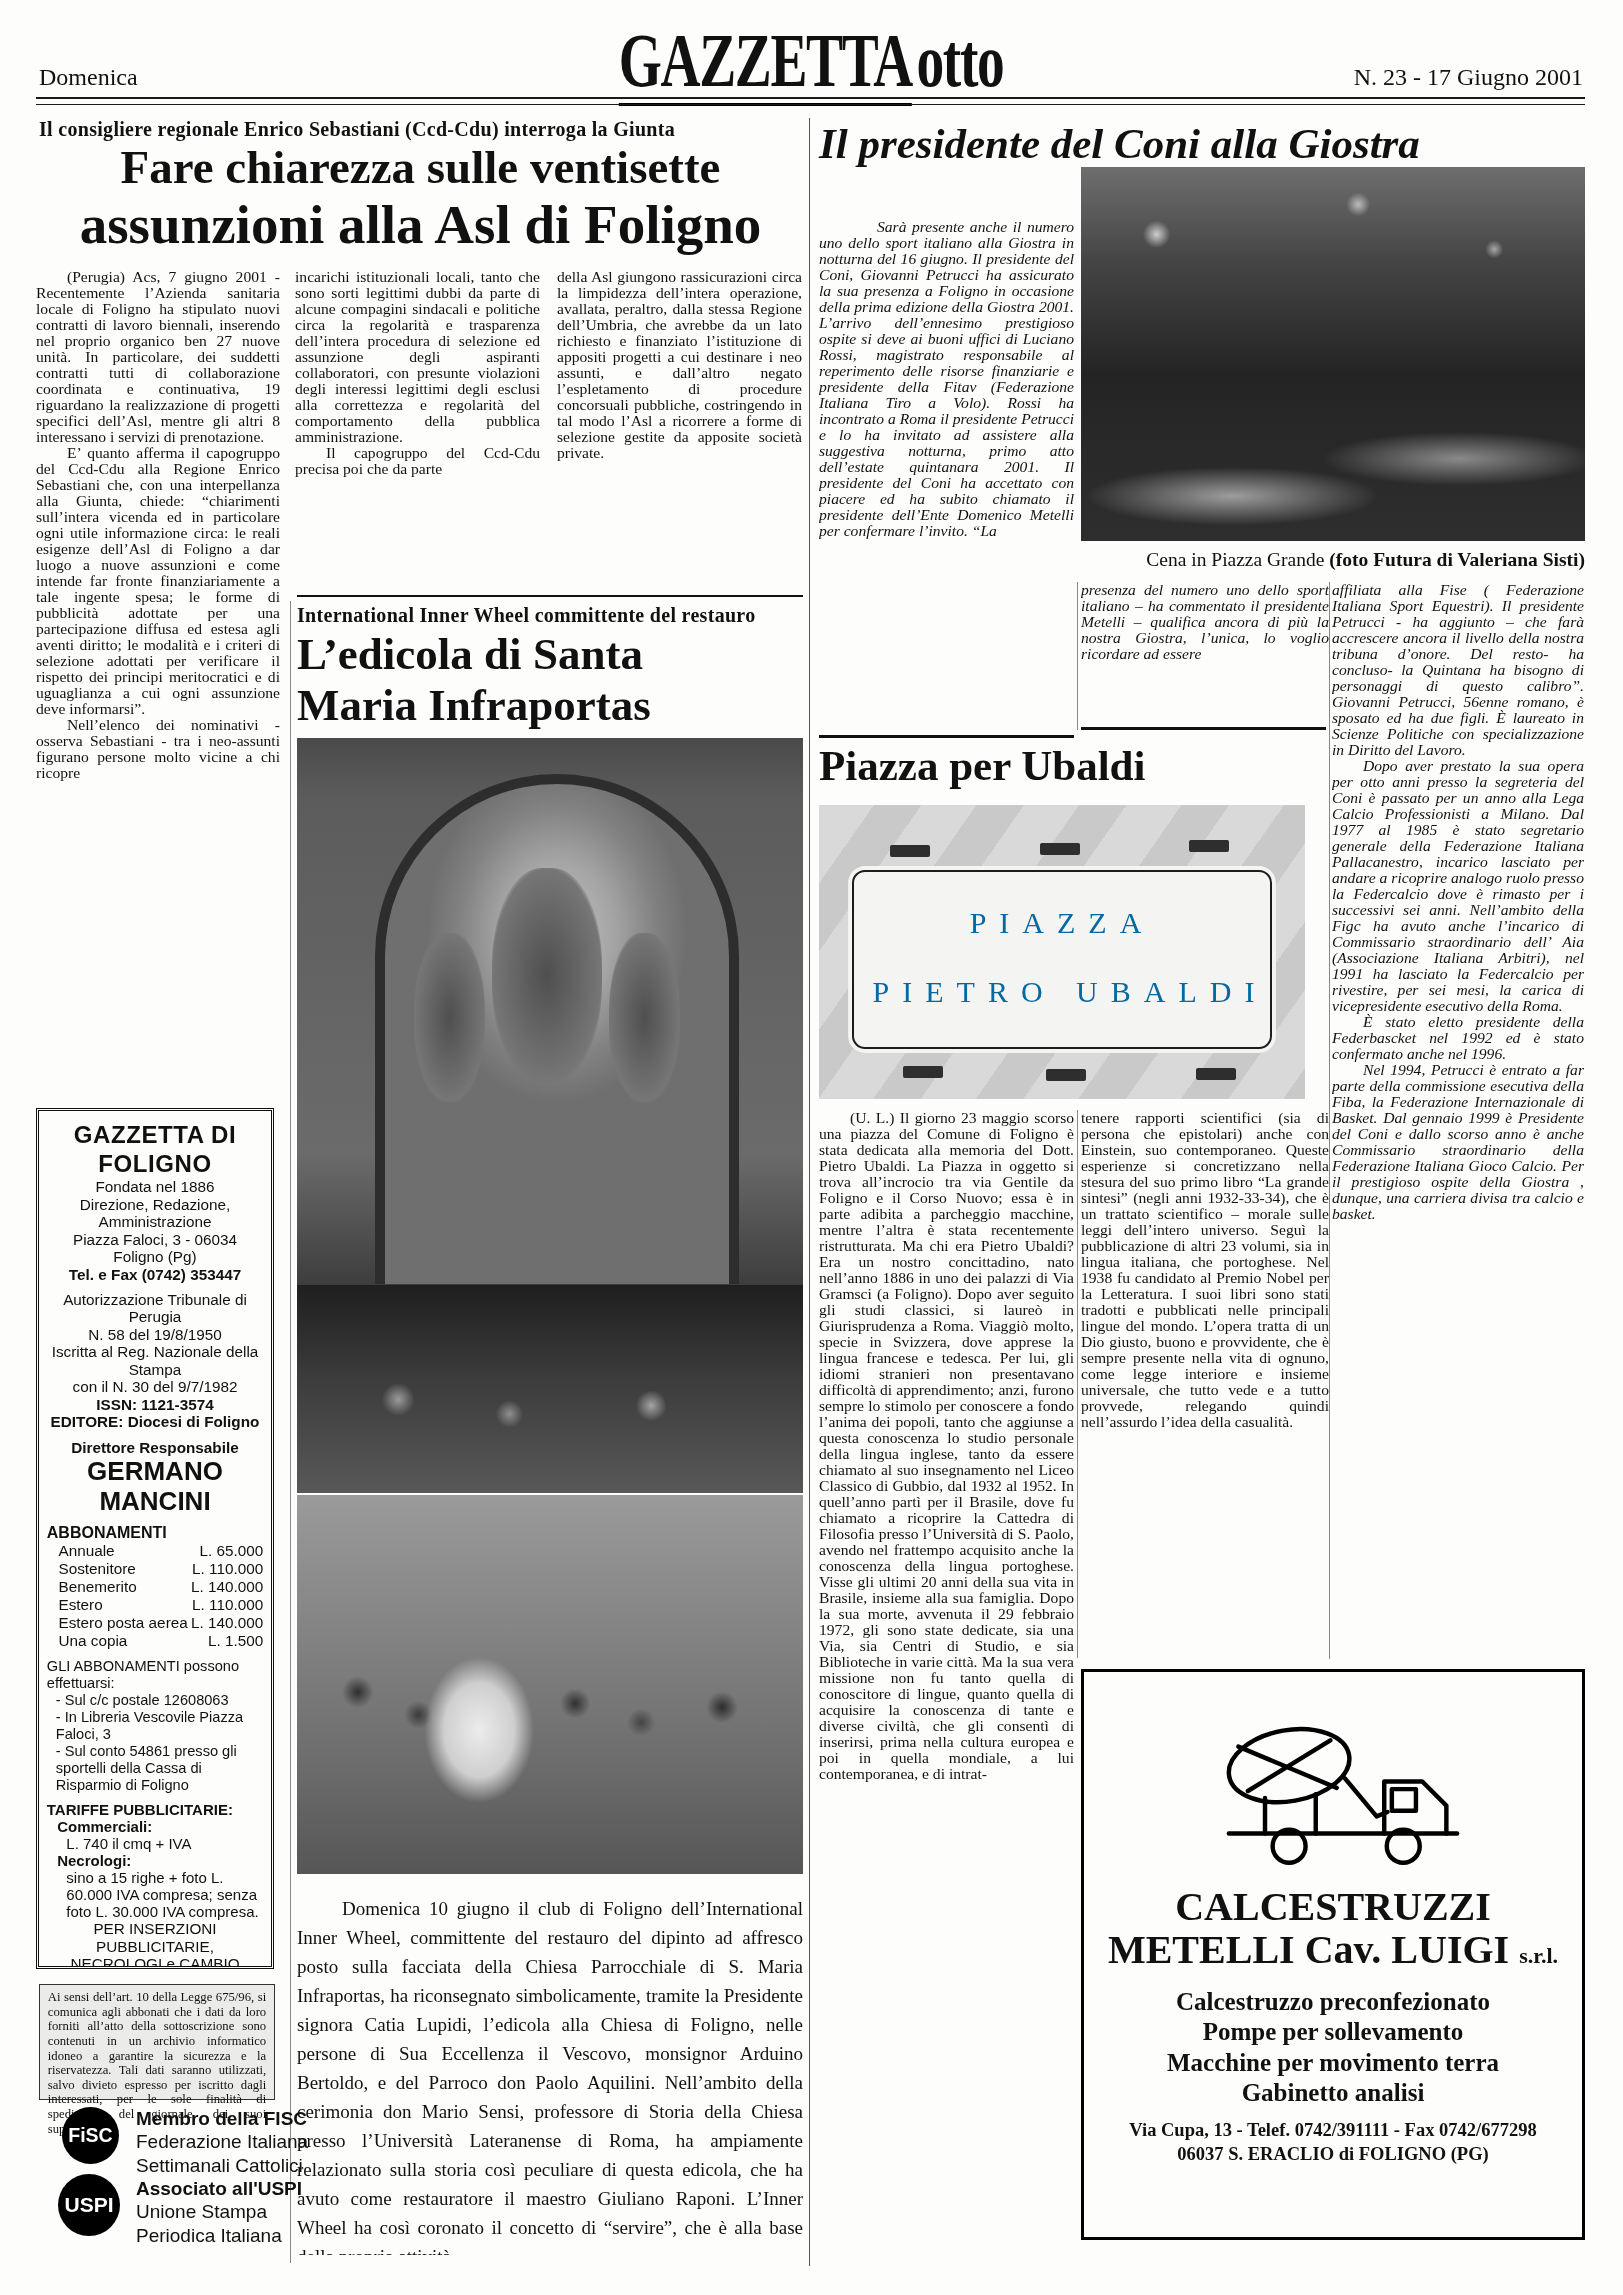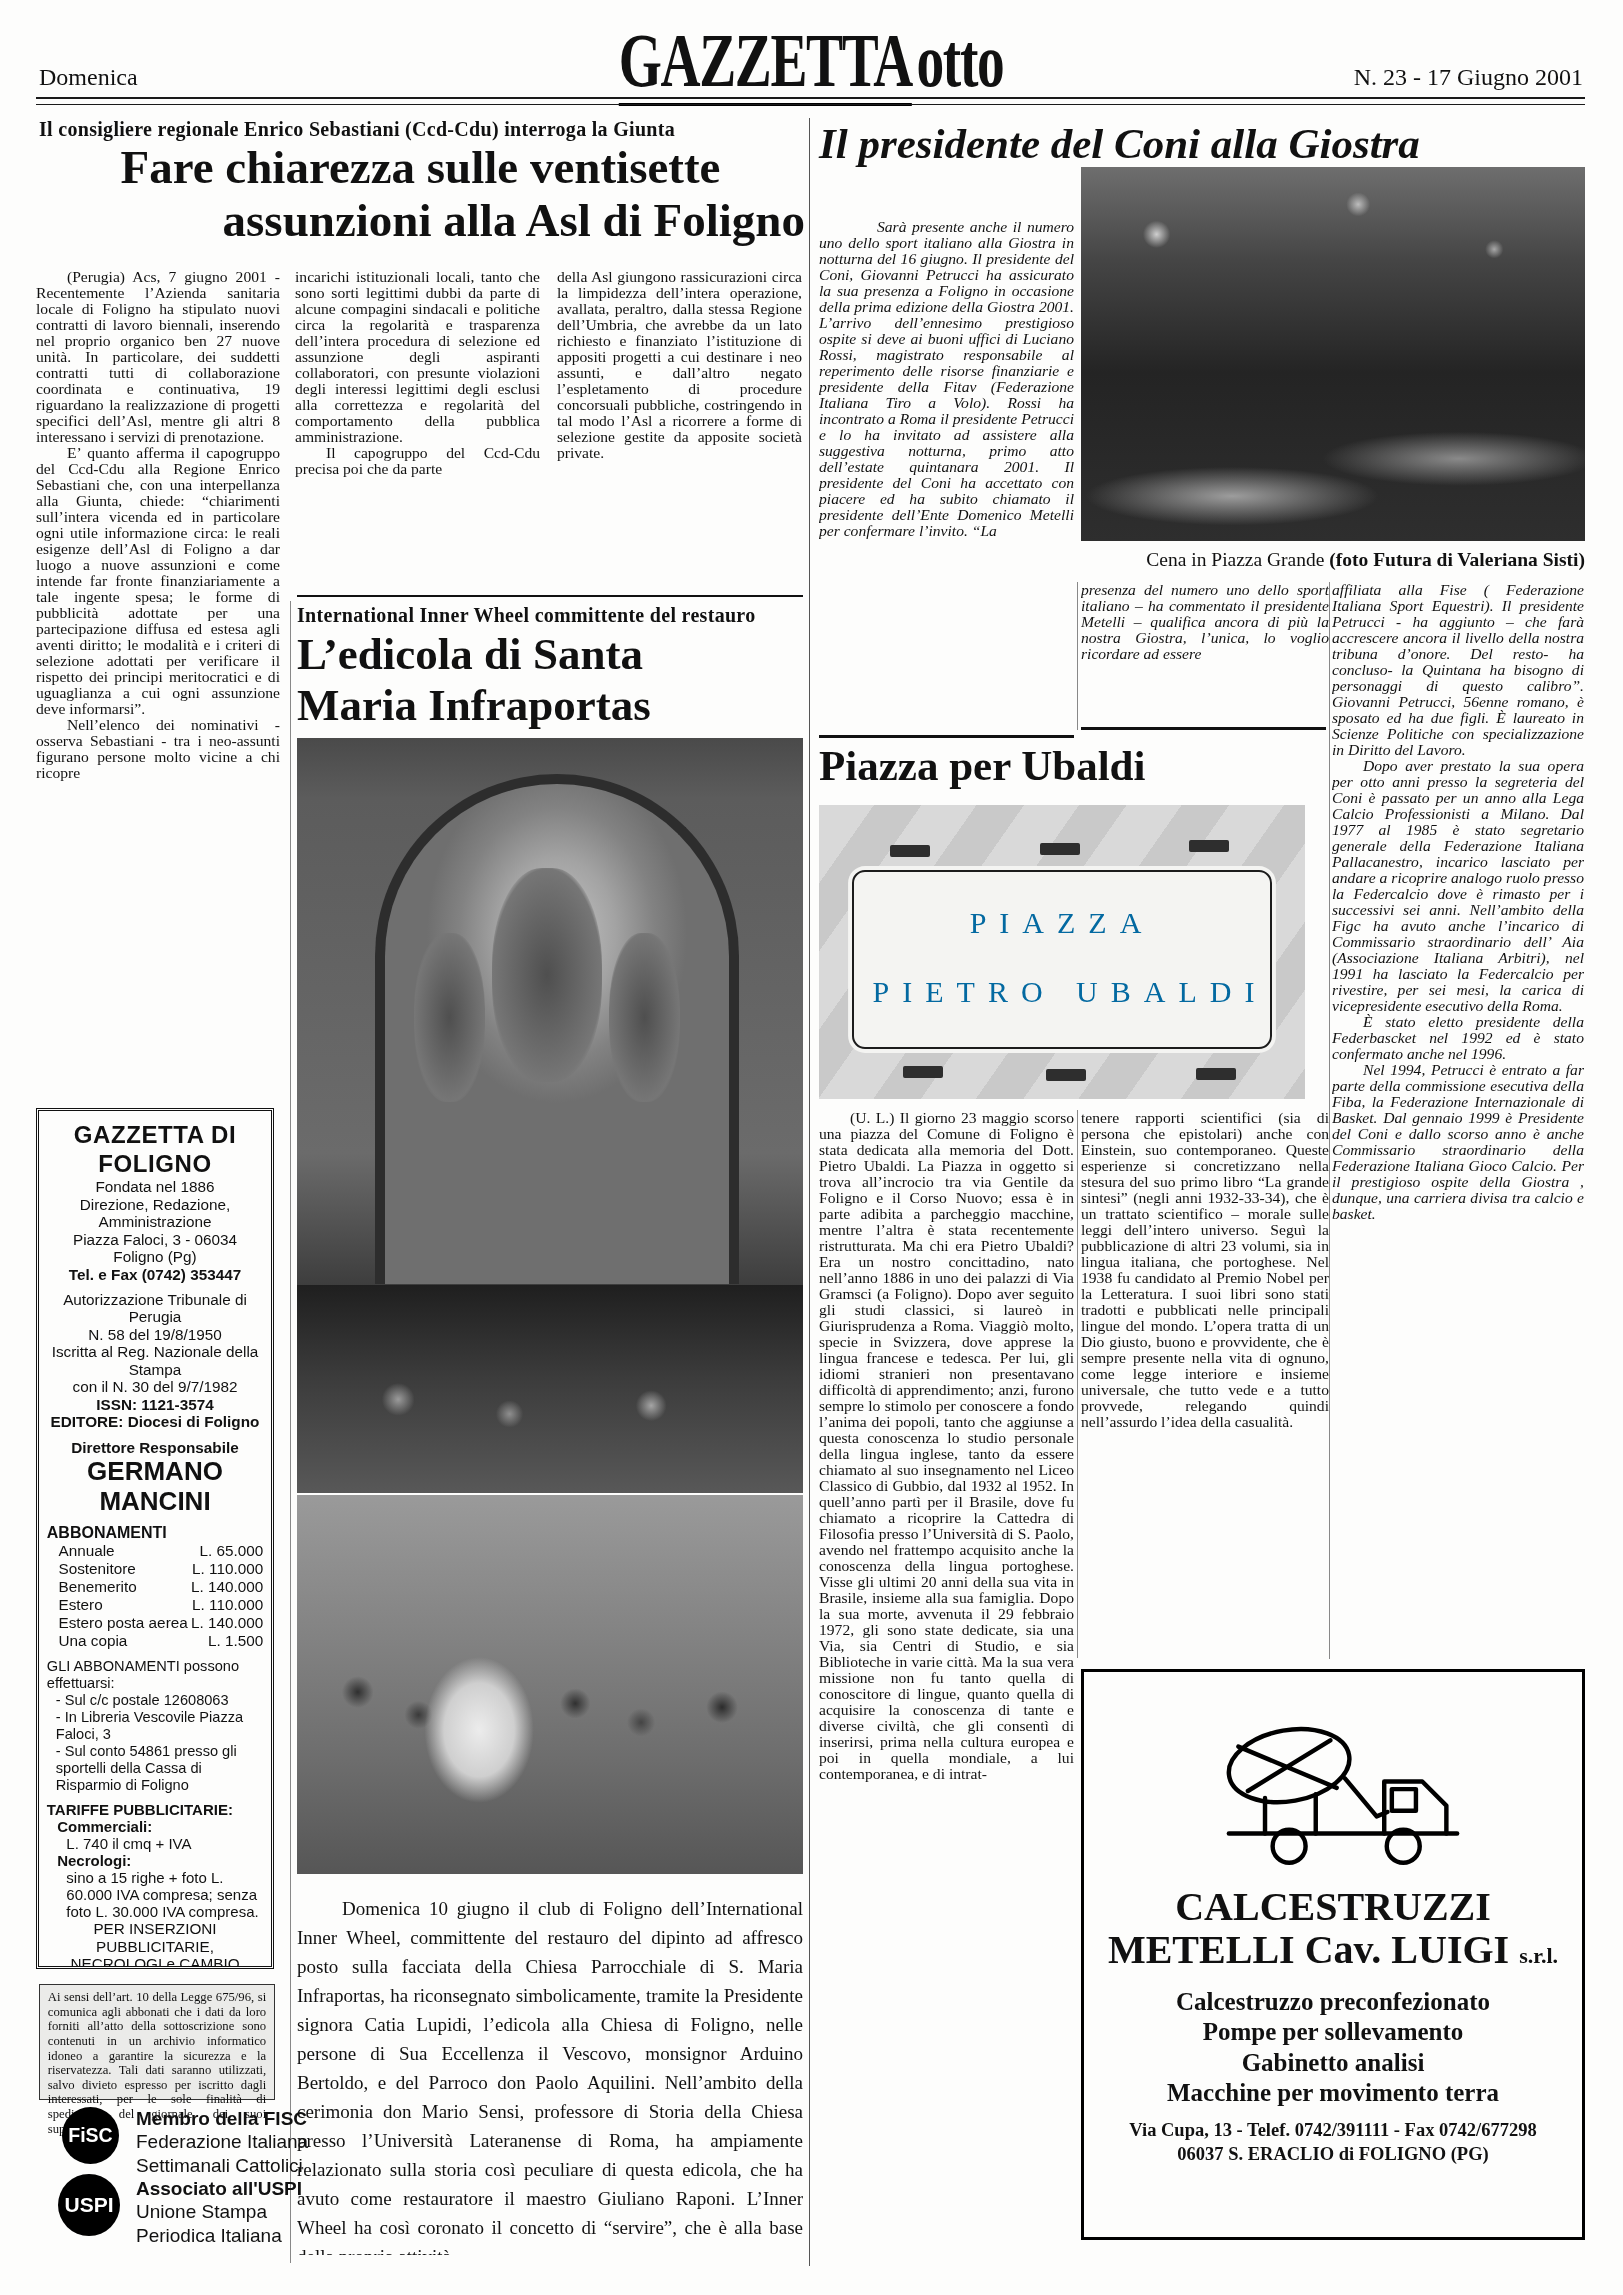--- a/index.html
+++ b/index.html
@@ -110,21 +110,21 @@
   <div class="logo-wrap">
     <span class="logo">
       <span class="lg1">GAZZETTA</span><span class="lg2">otto</span>
     </span>
   </div>
   <div class="issue">N. 23 - 17 Giugno 2001</div>
   <div class="double-rule"></div>
 
   <div class="kicker" style="position:absolute;left:39px;top:118px;width:766px;">Il consigliere regionale Enrico Sebastiani (Ccd-Cdu) interroga la Giunta</div>
   <div class="headline" style="position:absolute;left:36px;top:143px;width:769px;font-size:47px;text-align:center;">Fare chiarezza sulle ventisette</div>
-  <div class="headline" style="position:absolute;left:36px;top:196px;width:769px;font-size:47px;text-align:right;font-family:Liberation Serif, serif;">assunzioni alla Asl di Foligno</div>
+  <div class="headline" style="position:absolute;left:36px;top:196px;width:769px;font-size:55px;text-align:center;font-family:Liberation Serif, serif;">assunzioni alla Asl di Foligno</div>
 
   <div class="col" style="position:absolute;left:36px;top:269px;width:244px;height:834px;">
     <p>(Perugia) Acs, 7 giugno 2001 - Recentemente l’Azienda sanitaria locale di Foligno ha stipulato nuovi contratti di lavoro biennali, inserendo nel proprio organico ben 27 nuove unità. In particolare, dei suddetti contratti tutti di collaborazione coordinata e continuativa, 19 riguardano la realizzazione di progetti specifici dell’Asl, mentre gli altri 8 interessano i servizi di prenotazione.</p>
     <p>E’ quanto afferma il capogruppo del Ccd-Cdu alla Regione Enrico Sebastiani che, con una interpellanza alla Giunta, chiede: “chiarimenti sull’intera vicenda ed in particolare ogni utile informazione circa: le reali esigenze dell’Asl di Foligno a dar luogo a nuove assunzioni e come intende far fronte finanziariamente a tale ingente spesa; le forme di pubblicità adottate per una partecipazione diffusa ed estesa agli aventi diritto; le modalità e i criteri di selezione adottati per verificare il rispetto dei principi meritocratici e di uguaglianza a cui ogni assunzione deve informarsi”.</p>
     <p>Nell’elenco dei nominativi - osserva Sebastiani - tra i neo-assunti figurano persone molto vicine a chi ricopre</p>
   </div>
   <div class="col" style="position:absolute;left:295px;top:269px;width:245px;height:328px;">
     <p class="cont">incarichi istituzionali locali, tanto che sono sorti legittimi dubbi da parte di alcune compagini sindacali e politiche circa la regolarità e trasparenza dell’intera procedura di selezione ed assunzione degli aspiranti collaboratori, con presunte violazioni degli interessi legittimi degli esclusi alla correttezza e regolarità del comportamento della pubblica amministrazione.</p>
     <p>Il capogruppo del Ccd-Cdu precisa poi che da parte</p>
   </div>
@@ -298,21 +298,21 @@
       <path d="M238,145 L288,205 L305,198"></path>
     </svg>
     <div class="ad-title1">CALCESTRUZZI</div>
     <div class="ad-title2">
       <span>METELLI Cav. LUIGI</span>
       <span class="ad-srl">s.r.l.</span>
     </div>
     <div style="height:10.4px;"></div>
     <div class="ad-line">Calcestruzzo preconfezionato</div>
     <div class="ad-line">Pompe per sollevamento</div>
+    <div class="ad-line">Macchine per movimento terra</div>
     <div class="ad-line">Gabinetto analisi</div>
-    <div class="ad-line">Macchine per movimento terra</div>
     <div style="height:10.4px;"></div>
     <div class="ad-addr">Via Cupa, 13 - Telef. 0742/391111 - Fax 0742/677298</div>
     <div class="ad-addr">06037 S. ERACLIO di FOLIGNO (PG)</div>
   </div>
 
 </div>
 
 
 </body></html>

